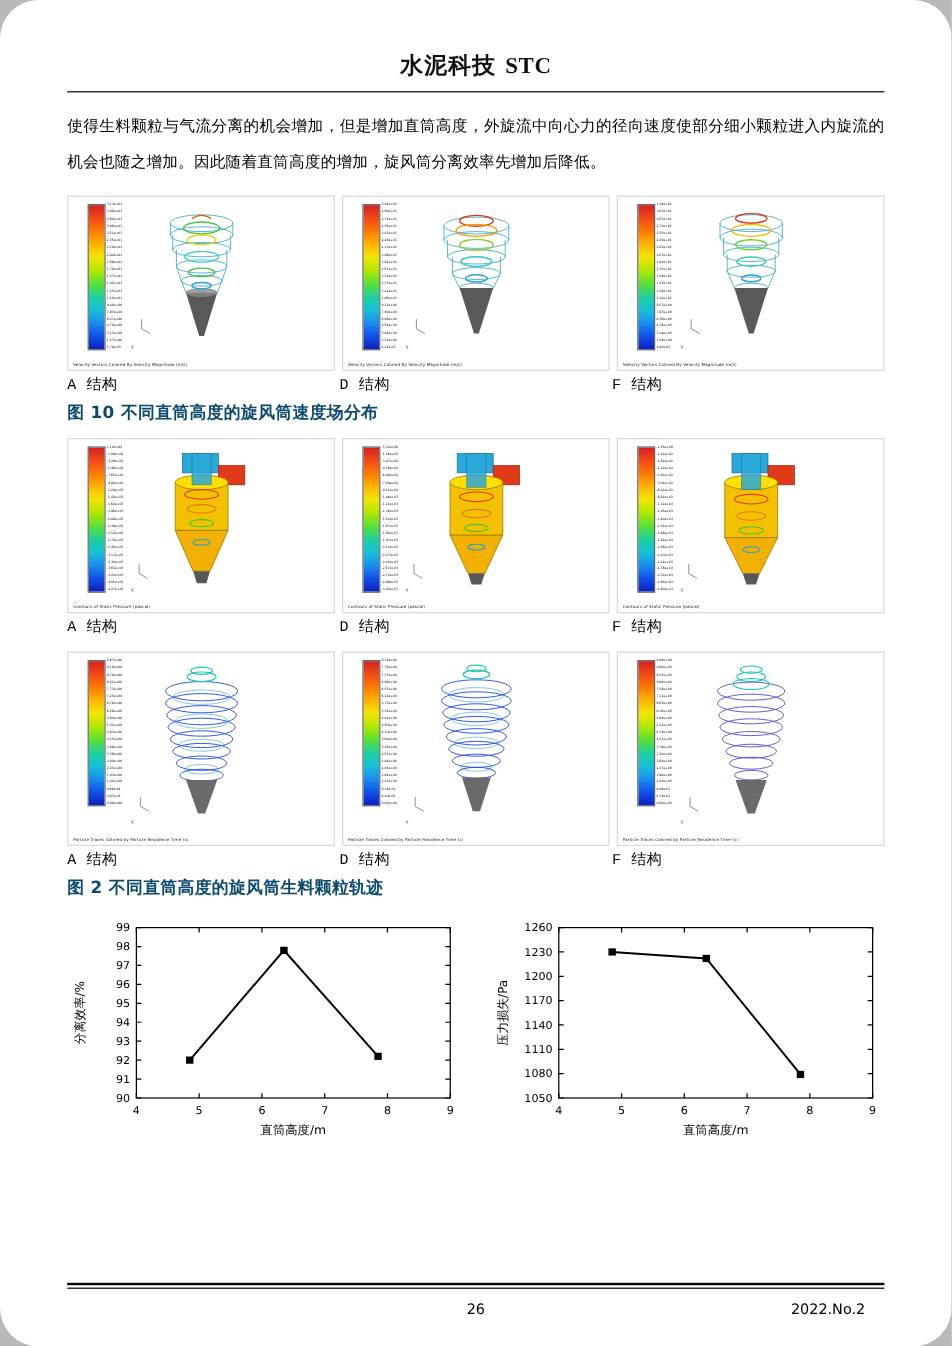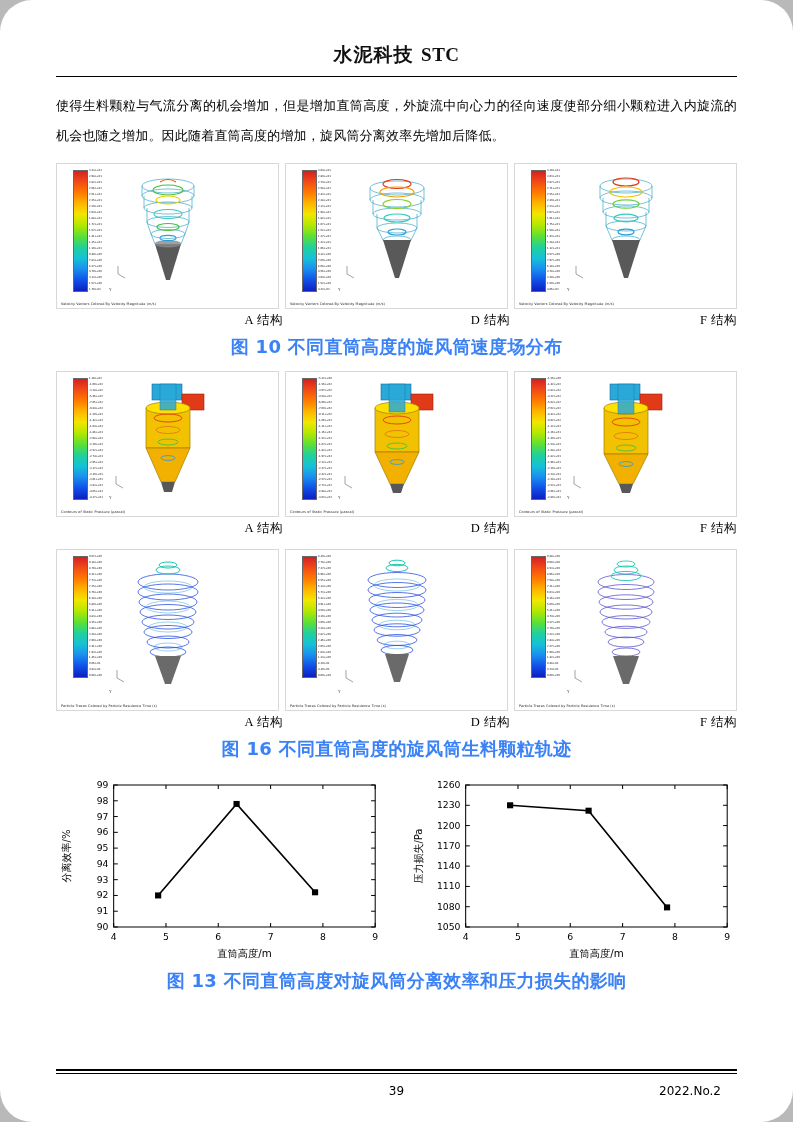--- a/index.html
+++ b/index.html
@@ -118,33 +118,33 @@
     top: 6px;
     transform: translateX(-50%);
   }
   .struct-row {
     display: flex;
     justify-content: space-between;
     margin-top: 3px;
   }
   .struct-label {
     flex: 1 1 0;
-    text-align: right;
+    text-align: left;
     font-size: 12.5px;
-    font-family: Liberation Serif, serif;
+    font-family: Liberation Mono, monospace;
     color: #000;
     letter-spacing: 0.5px;
   }
   .fig-caption {
-    text-align: center;
-    font-size: 18px;
+    text-align: left;
+    font-size: 14px;
     font-weight: bold;
     margin-top: 6px;
     font-family: "DejaVu Sans", sans-serif;
-    color: #3b82f6;
+    color: #0c4a6e;
     letter-spacing: 0.3px;
   }
   
   .charts-row {
     display: flex;
     justify-content: space-between;
     margin-top: 8px;
     gap: 22px;
   }
   .chart-box {
@@ -706,21 +706,21 @@
         <div class="axis-mini">Y</div>
         <div class="caption-mini">Particle Traces Colored by Particle Residence Time (s)</div>
       </div>
 
     </div>
     <div class="struct-row">
       <div class="struct-label">A 结构</div>
       <div class="struct-label">D 结构</div>
       <div class="struct-label">F 结构</div>
     </div>
-    <div class="fig-caption">图 16  不同直筒高度的旋风筒生料颗粒轨迹</div>
+    <div class="fig-caption">图 2  不同直筒高度的旋风筒生料颗粒轨迹</div>
   </div>
 
   <div class="figure-block">
     <div class="charts-row">
       <div class="chart-box">
         <svg viewBox="0 0 320 190" preserveAspectRatio="none" id="chart0">
             <rect x="56" y="12" width="254" height="142" fill="none" stroke="#000" stroke-width="1"></rect>
             <line x1="56" y1="154" x2="56" y2="150" stroke="#000" stroke-width="1"></line>
             <line x1="56" y1="12" x2="56" y2="16" stroke="#000" stroke-width="1"></line>
             <text x="56" y="167" text-anchor="middle" font-size="9" font-family="&quot;DejaVu Sans&quot;, sans-serif" fill="#000">4</text>
@@ -824,25 +824,24 @@
             <text x="51" y="15" text-anchor="end" font-size="9" font-family="&quot;DejaVu Sans&quot;, sans-serif" fill="#000">1260</text>
             <text x="183" y="184" text-anchor="middle" font-size="10" font-family="&quot;DejaVu Sans&quot;, sans-serif" fill="#000">直筒高度/m</text>
             <text x="14" y="83" text-anchor="middle" font-size="10" font-family="&quot;DejaVu Sans&quot;, sans-serif" fill="#000" transform="rotate(-90 14 83)">压力损失/Pa</text>
             <polyline points="99.17999999999998,32.28571428571429 175.38,37.695238095238096 251.57999999999998,134.3904761904762" fill="none" stroke="#000" stroke-width="1.6"></polyline>
             <rect x="96.17999999999998" y="29.285714285714292" width="6" height="6" fill="#000"></rect>
             <rect x="172.38" y="34.695238095238096" width="6" height="6" fill="#000"></rect>
             <rect x="248.57999999999998" y="131.3904761904762" width="6" height="6" fill="#000"></rect>
           </svg>
       </div>
     </div>
-    <div class="fig-caption">图 13  不同直筒高度对旋风筒分离效率和压力损失的影响</div>
   </div>
 
   <div class="footer-rules">
     <div class="r1"></div>
     <div class="r2"></div>
   </div>
   <div class="footer-row">
-    <div class="footer-page">39</div>
+    <div class="footer-page">26</div>
     <div class="footer-issue">2022.No.2</div>
   </div>
 
 </div>
 
 </body></html>

